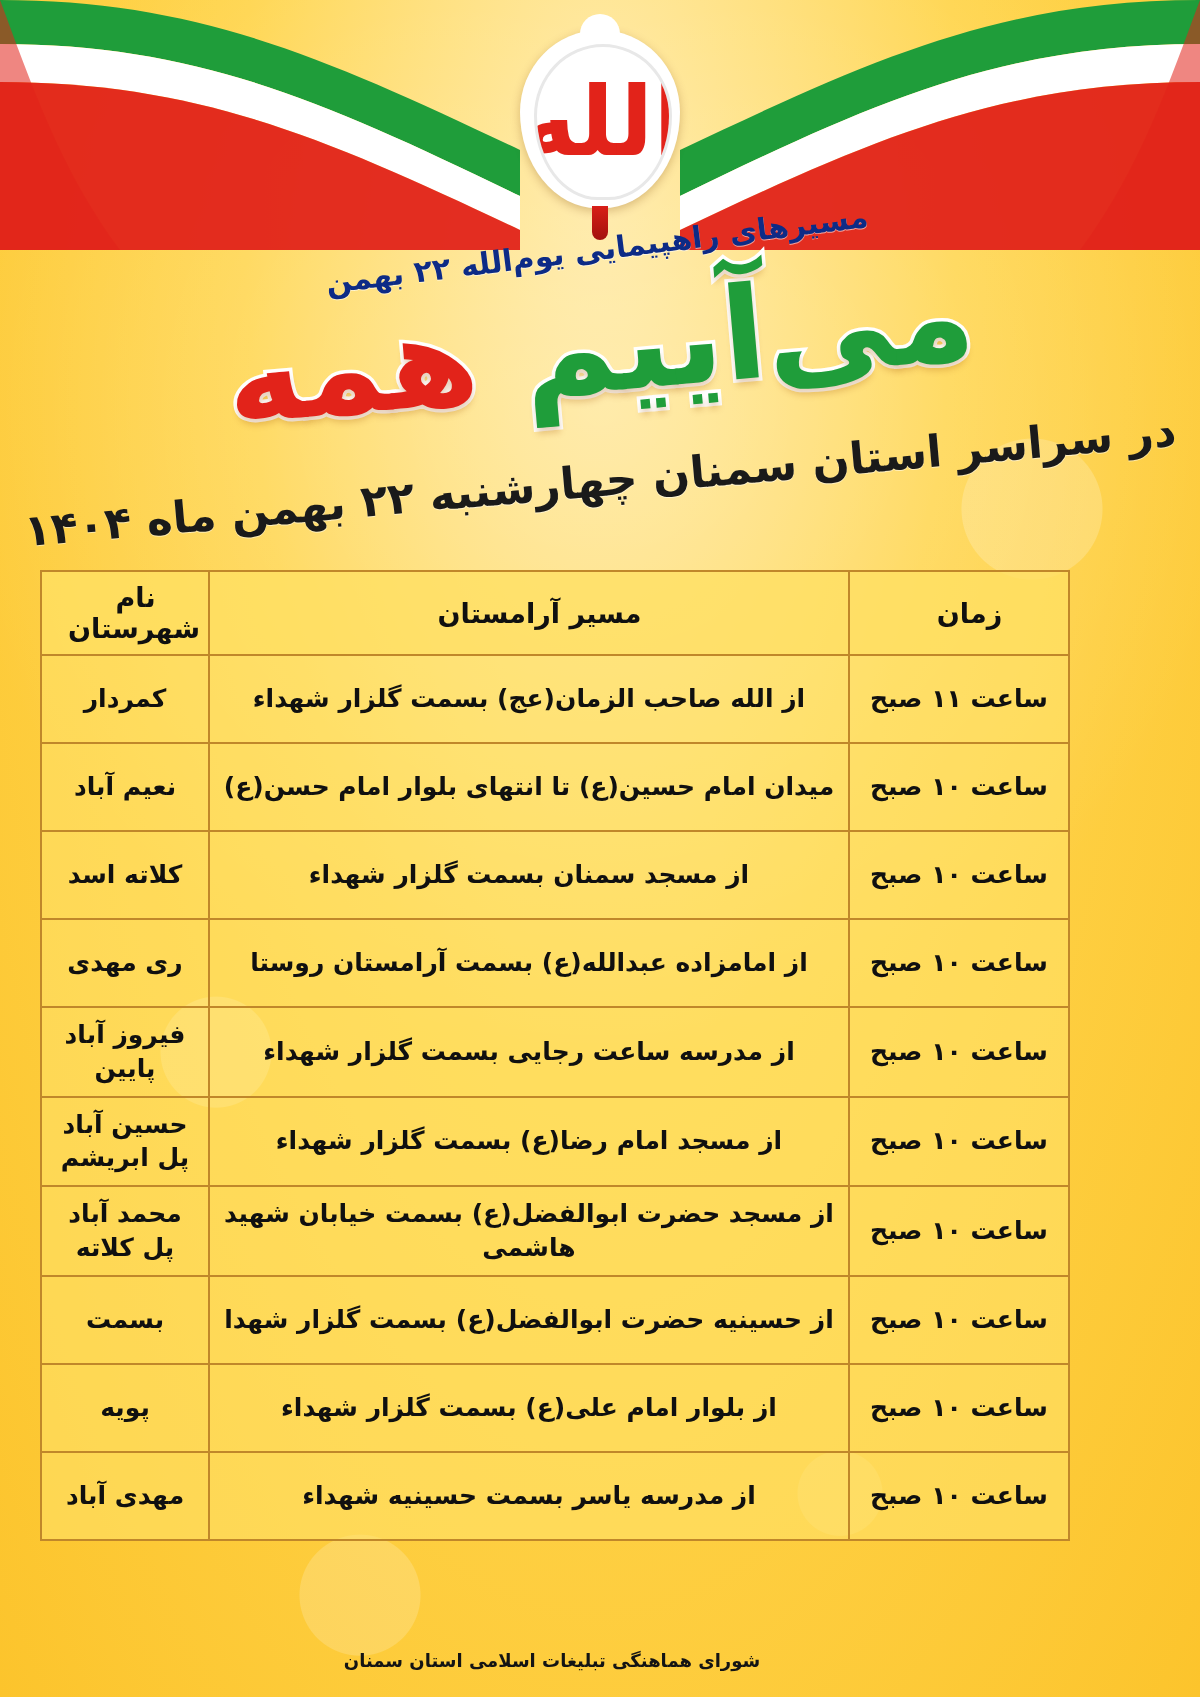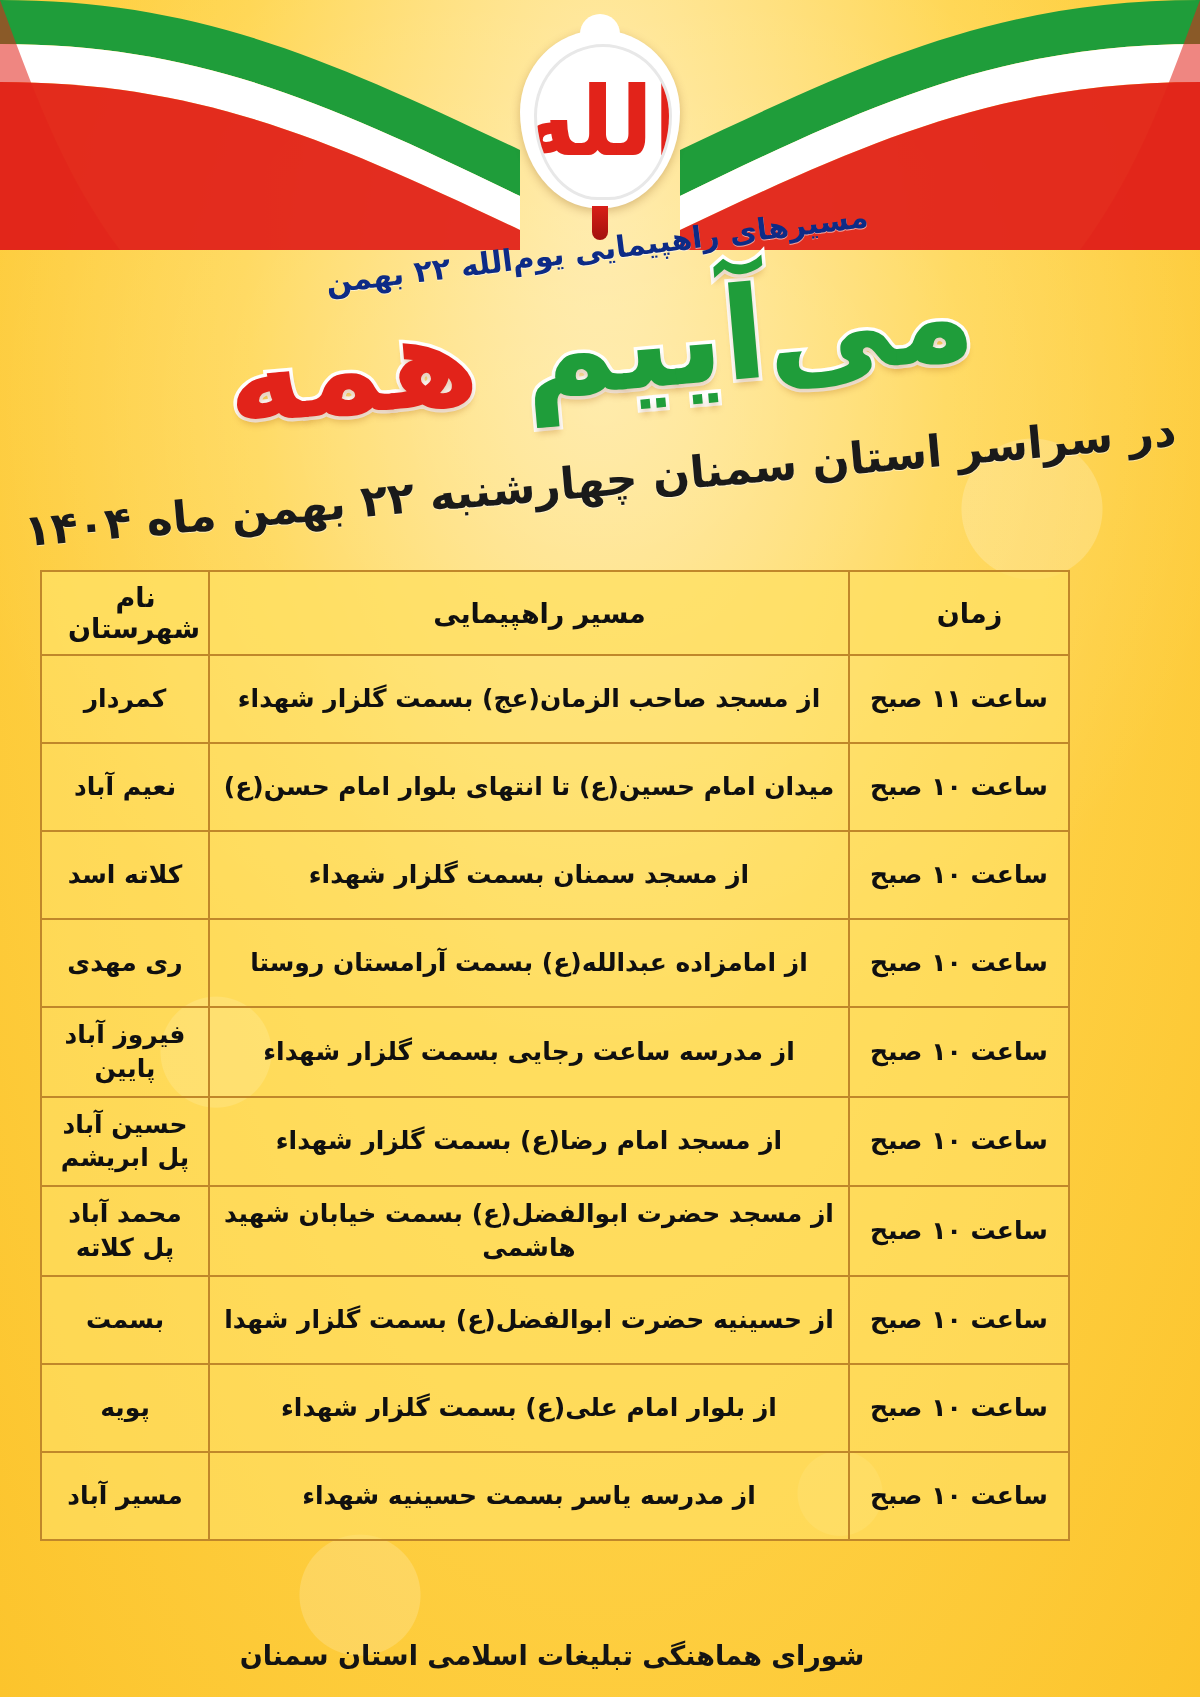--- a/index.html
+++ b/index.html
@@ -179,21 +179,21 @@
   col.c-time { width: 220px; }
 
   .city { font-size: 27px; }
 
   .footer {
     position: absolute;
     bottom: 26px;
     left: 0;
     width: 1104px;
     text-align: center;
-    font-size: 27px;
+    font-size: 18px;
     font-weight: bold;
     color: #141414;
   }
 </style>
 </head>
 <body>
 
 <div class="poster">
 
   <div class="ribbon">
@@ -230,28 +230,28 @@
   <div class="table-wrap">
     <table class="routes">
       <colgroup>
         <col class="c-time">
         <col class="c-route">
         <col class="c-city">
       </colgroup>
       <thead>
         <tr>
           <th>زمان</th>
-          <th>مسیر راهپیمایی</th>
+          <th>مسیر آرامستان</th>
           <th>نام شهرستان</th>
         </tr>
       </thead>
       <tbody id="routes-body">
         <tr>
           <td>ساعت ۱۱ صبح</td>
-          <td>از مسجد صاحب الزمان(عج) بسمت گلزار شهداء</td>
+          <td>از الله صاحب الزمان(عج) بسمت گلزار شهداء</td>
           <td class="city">کمردار</td>
         </tr>
         <tr>
           <td>ساعت ۱۰ صبح</td>
           <td>میدان امام حسین(ع) تا انتهای بلوار امام حسن(ع)</td>
           <td class="city">نعیم آباد</td>
         </tr>
         <tr>
           <td>ساعت ۱۰ صبح</td>
           <td>از مسجد سمنان بسمت گلزار شهداء</td>
@@ -283,20 +283,20 @@
           <td class="city">بسمت</td>
         </tr>
         <tr>
           <td>ساعت ۱۰ صبح</td>
           <td>از بلوار امام علی(ع) بسمت گلزار شهداء</td>
           <td class="city">پویه</td>
         </tr>
         <tr>
           <td>ساعت ۱۰ صبح</td>
           <td>از مدرسه یاسر بسمت حسینیه شهداء</td>
-          <td class="city">مسیر آباد</td>
+          <td class="city">مهدی آباد</td>
         </tr>
       </tbody>
     </table>
   </div>
 
   <div class="footer">شورای هماهنگی تبلیغات اسلامی استان سمنان</div>
 </div>
 
 </body></html>

